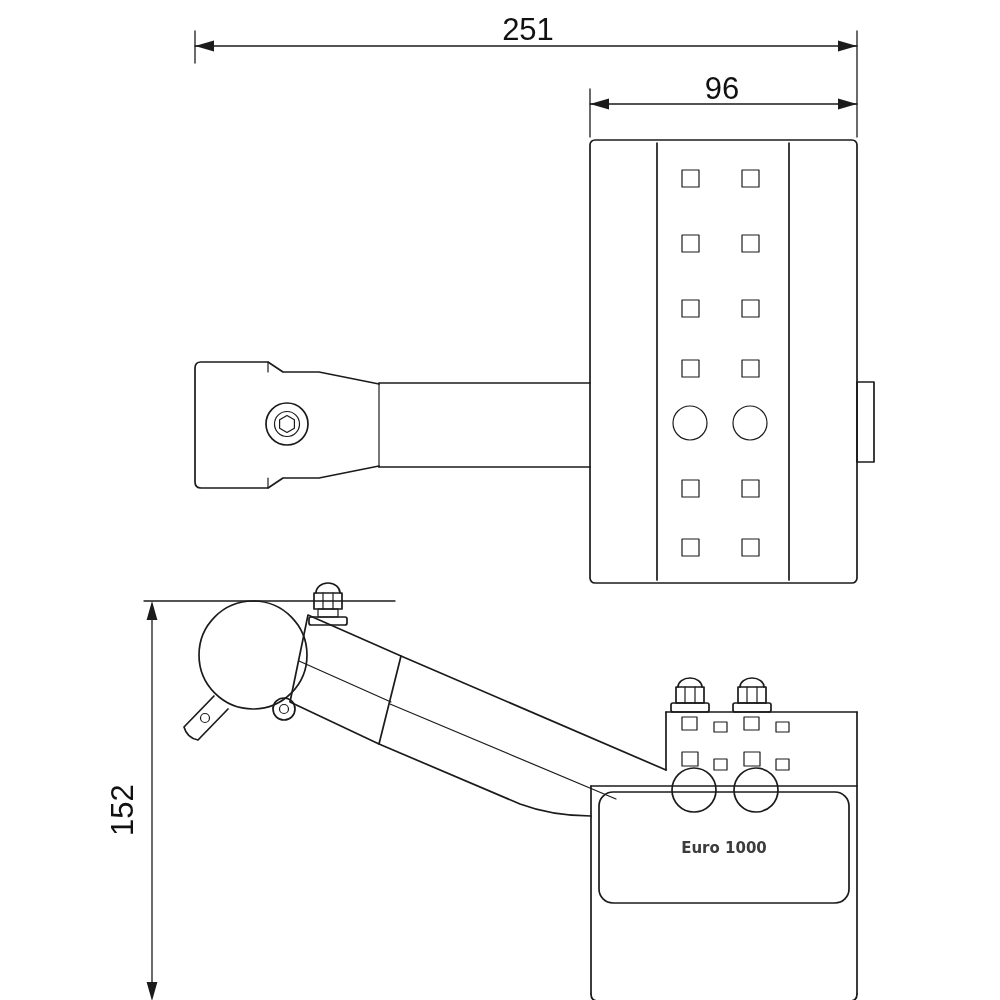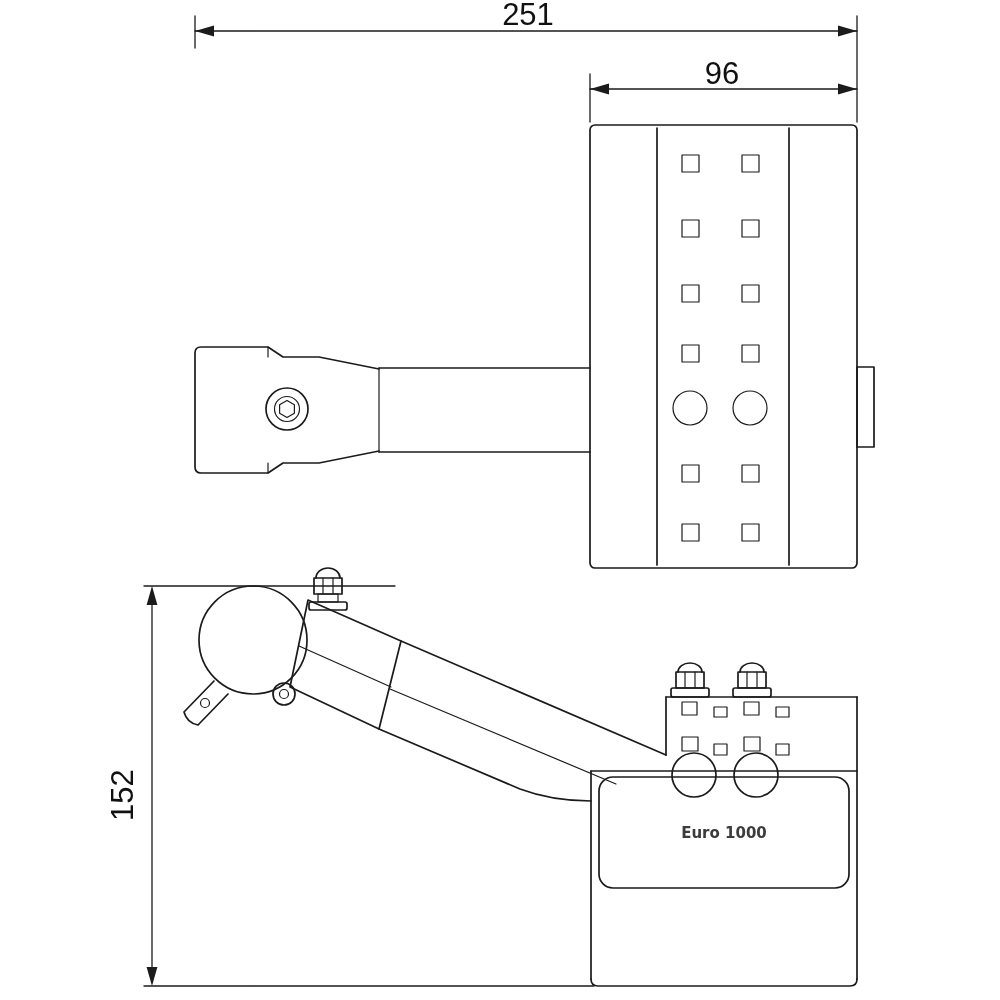--- a/index.html
+++ b/index.html
@@ -6,21 +6,21 @@
     --line: #1b1b1b;
     --background: #ffffff;
     --label-text: #3c3c3c;
   }
   html, body { margin: 0; padding: 0; }
   body {
     width: 1000px; height: 1000px;
     background: var(--background);
     font-family: "Liberation Sans", "DejaVu Sans", sans-serif;
   }
-  .stage { width: 1000px; height: 806px; position: relative; }
+  .stage { width: 1000px; height: 806px; position: relative; margin-top: 15px; }
   svg { display: block; }
   .ln   { fill: none; stroke: var(--line); stroke-width: 1.7; stroke-linecap: round; stroke-linejoin: round; }
   .thin { fill: none; stroke: var(--line); stroke-width: 1.2; stroke-linecap: round; stroke-linejoin: round; }
   .dim  { fill: none; stroke: var(--line); stroke-width: 1.3; stroke-linecap: round; }
   .arrow { fill: var(--line); stroke: none; }
   .dim-text {
     font-family: "Liberation Sans", "DejaVu Sans", sans-serif;
     font-size: 31px; fill: #111111;
   }
   .label-text {

